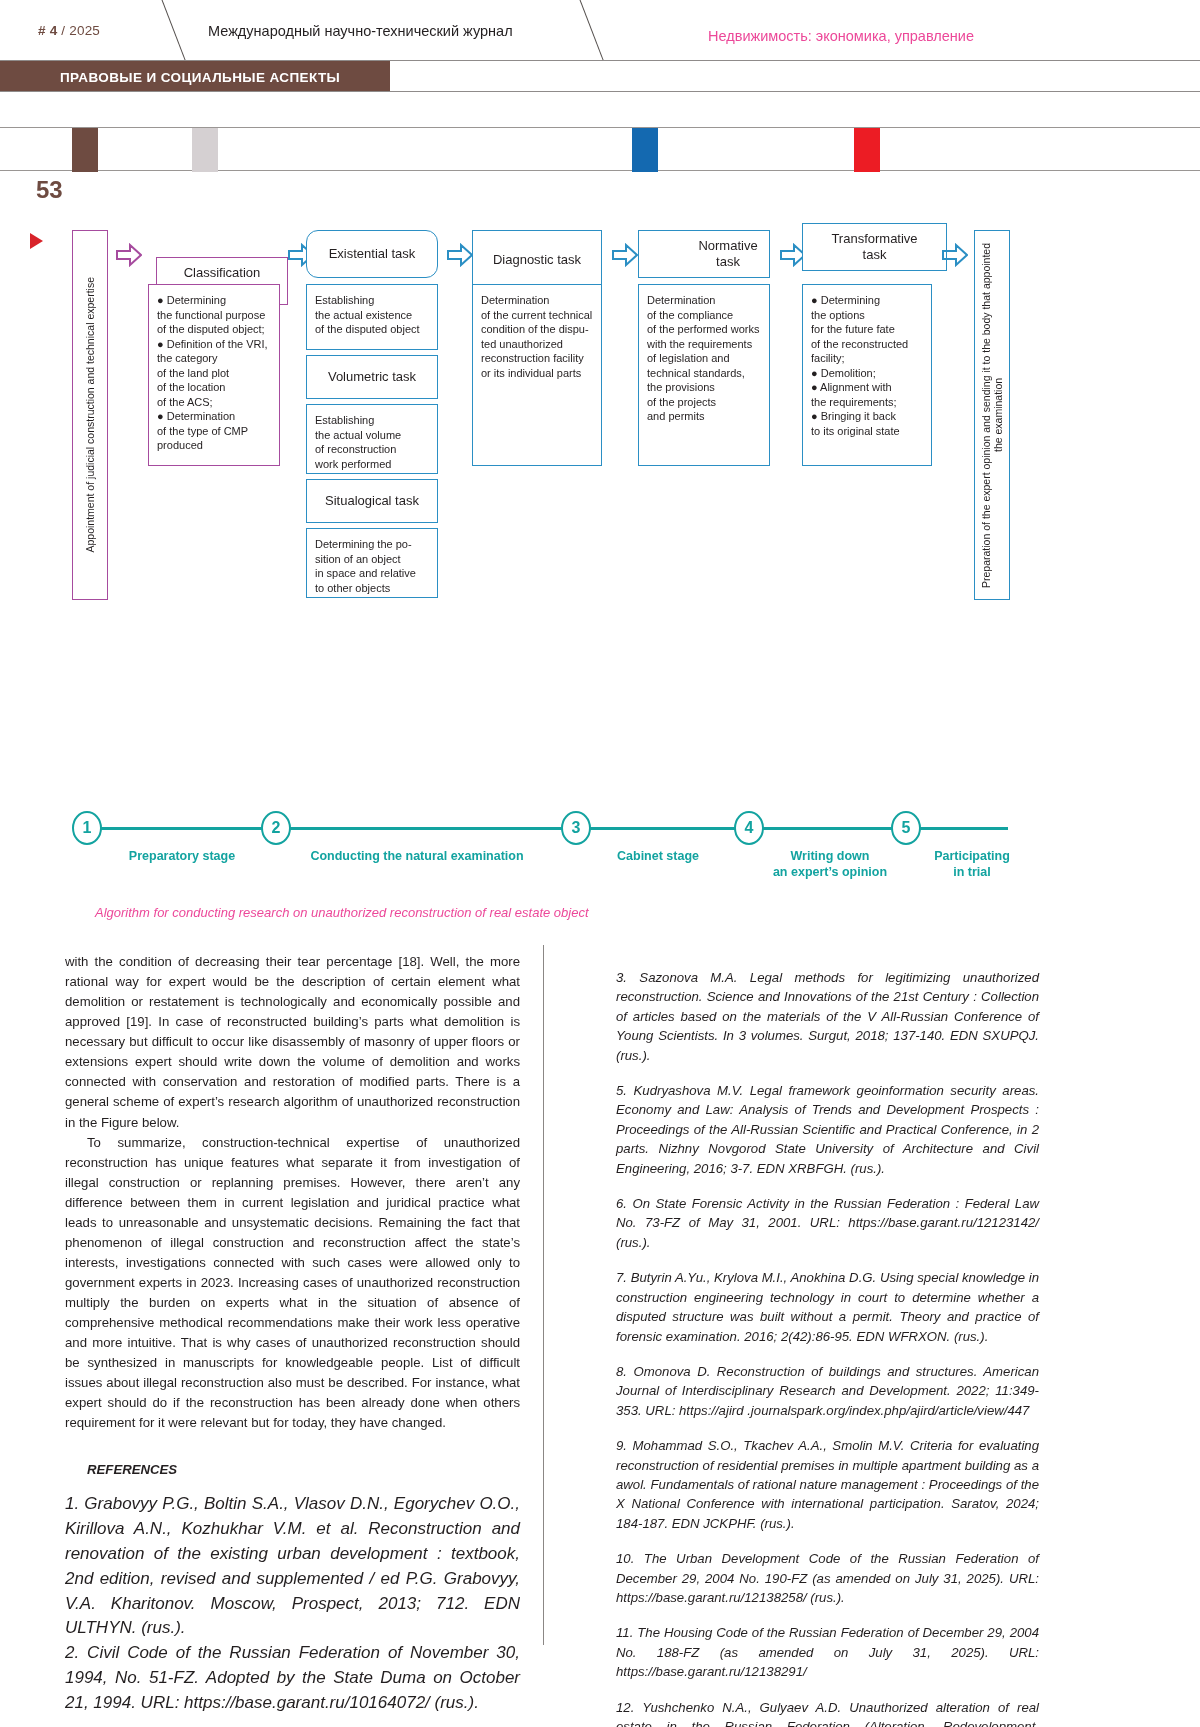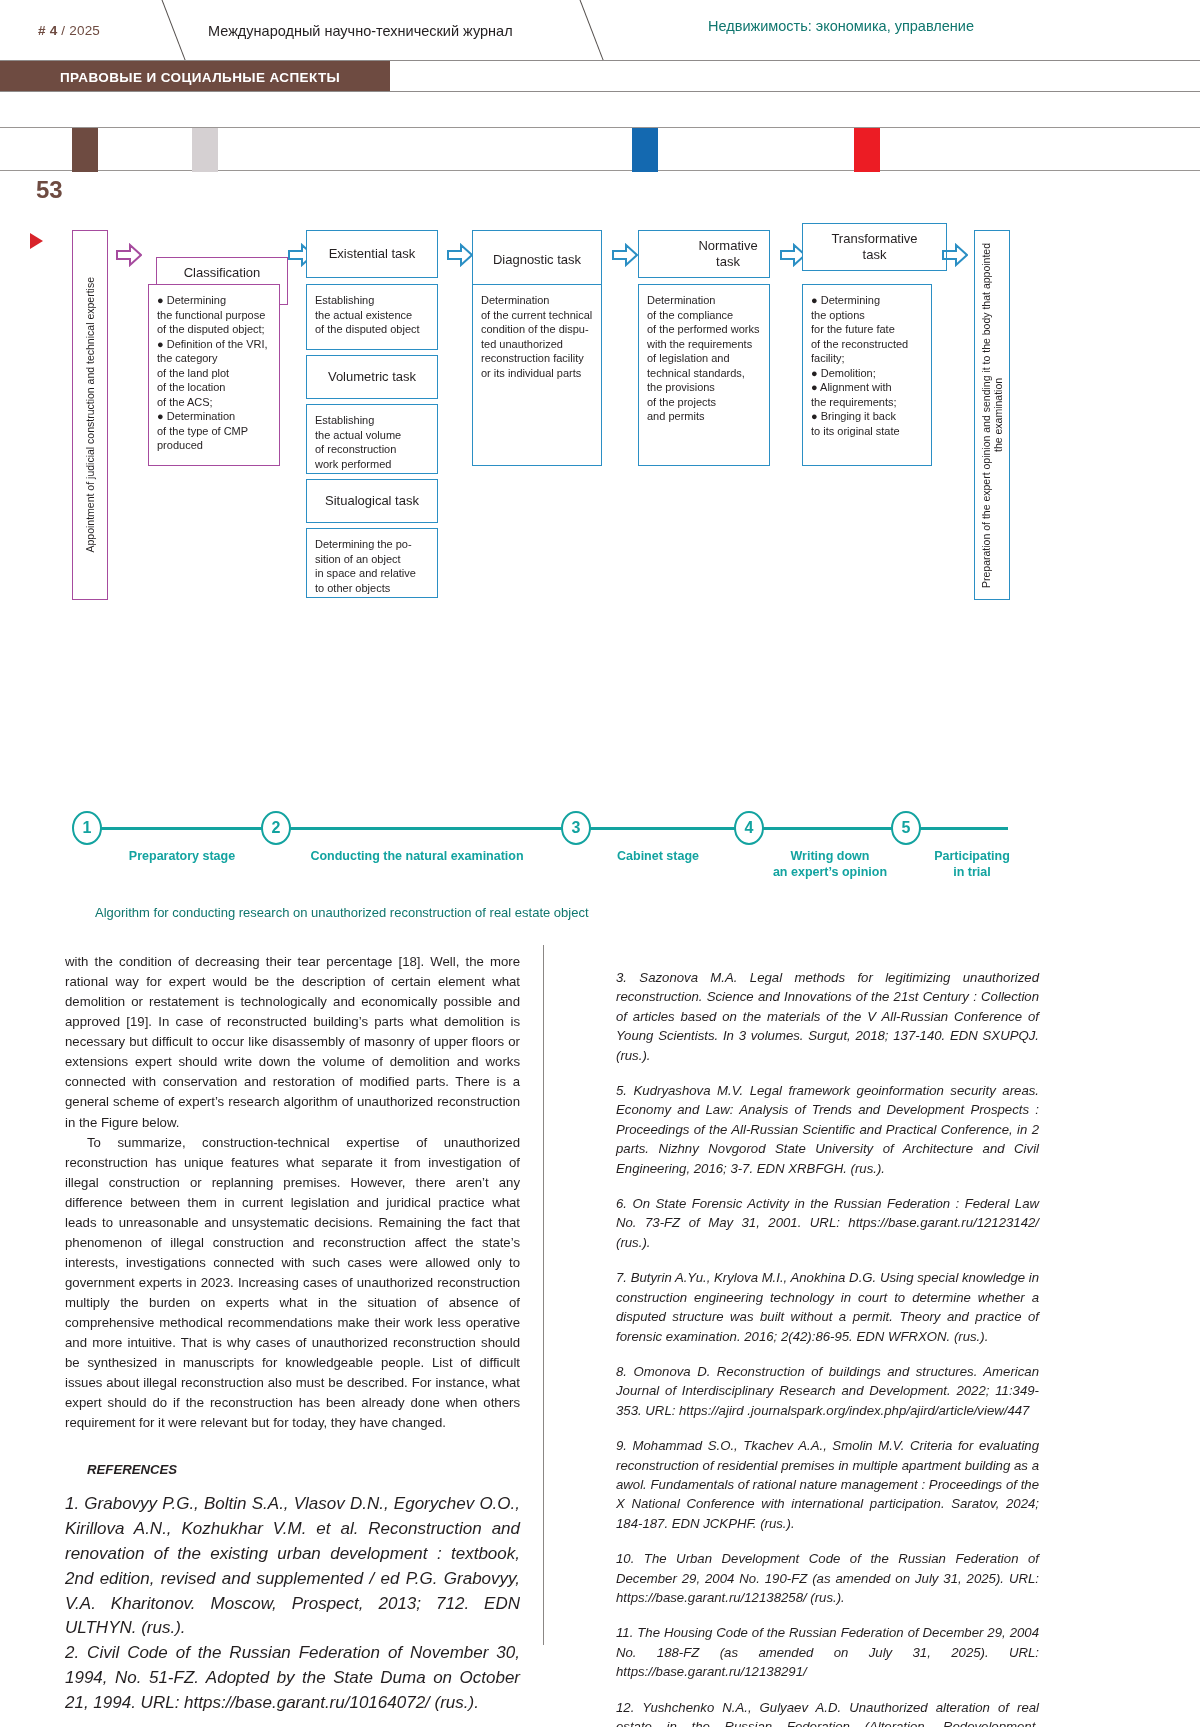--- a/index.html
+++ b/index.html
@@ -21,22 +21,22 @@
     position:absolute; left:38px; top:23px;
     font-size:13.5px; font-weight:bold; color:#6e4b41;
     letter-spacing:.2px;
   }
   .hdr-issue .year { font-weight:normal; }
   .hdr-journal {
     position:absolute; left:208px; top:23px;
     font-size:14.5px; color:#231f20;
   }
   .hdr-section {
-    position:absolute; left:708px; top:18px;
-    font-size:14.5px; color:#0f766e;
+    position:absolute; left:708px; top:28px;
+    font-size:14.5px; color:#ec4899;
   }
   .slash { position:absolute; width:1px; background:#55504e; }
   .slash-a { left:160px; top:-4px; height:80px; transform:rotate(-21deg); transform-origin:top center; }
   .slash-b { left:578px; top:-4px; height:80px; transform:rotate(-21deg); transform-origin:top center; }
 
   
   .ribbon-band {
     position:absolute; left:0; top:60px; width:1200px; height:32px;
     border-top:1.5px solid #8f8b8a; border-bottom:1.5px solid #8f8b8a;
     background:#ffffff;
@@ -121,21 +121,21 @@
     top:6px;
   }
   .tl-label {
     position:absolute; top:44px;
     font-size:12.5px; font-weight:bold; color:#13a3a0;
     text-align:center; line-height:1.25;
   }
 
   .fig-caption {
     position:absolute; left:95px; top:905px;
-    font-size:13px; color:#0f766e;
+    font-size:13px; font-style:italic; color:#ec4899;
   }
 
   
   .col-divider {
     position:absolute; left:543px; top:945px; width:1.2px; height:700px;
     background:#8b8785;
   }
   .col {
     position:absolute; top:952px; width:455px;
     font-size:13.2px; line-height:1.52;
@@ -200,21 +200,21 @@
     <div class="title">Classification<br>task</div>
   </div>
   <div class="detail purple" style="left:148px; top:79px; width:132px; height:182px;">
     ● Determining<br>the functional purpose<br>of the disputed object;<br>● Definition of the VRI,<br>the category<br>of the land plot<br>of the location<br>of the ACS;<br>● Determination<br>of the type of CMP<br>produced
   </div>
 
   <svg class="arrow" style="left:288px; top:38px;" viewBox="0 0 26 24">
     <path d="M1 8 H14 V2 L25 12 L14 22 V16 H1 Z" fill="none" stroke="#2b8fc4" stroke-width="2"></path>
   </svg>
 
-  <div class="node" style="left:306px; top:25px; width:132px; height:48px;">
+  <div class="node" style="left:306px; top:25px; width:132px; height:48px;border-radius:12px;">
     <div class="title">Existential task</div>
   </div>
   <div class="detail" style="left:306px; top:79px; width:132px; height:66px;">
     Establishing<br>the actual existence<br>of the disputed object
   </div>
   <div class="node" style="left:306px; top:150px; width:132px; height:44px;">
     <div class="title">Volumetric task</div>
   </div>
   <div class="detail" style="left:306px; top:199px; width:132px; height:70px;">
     Establishing<br>the actual volume<br>of reconstruction<br>work performed

